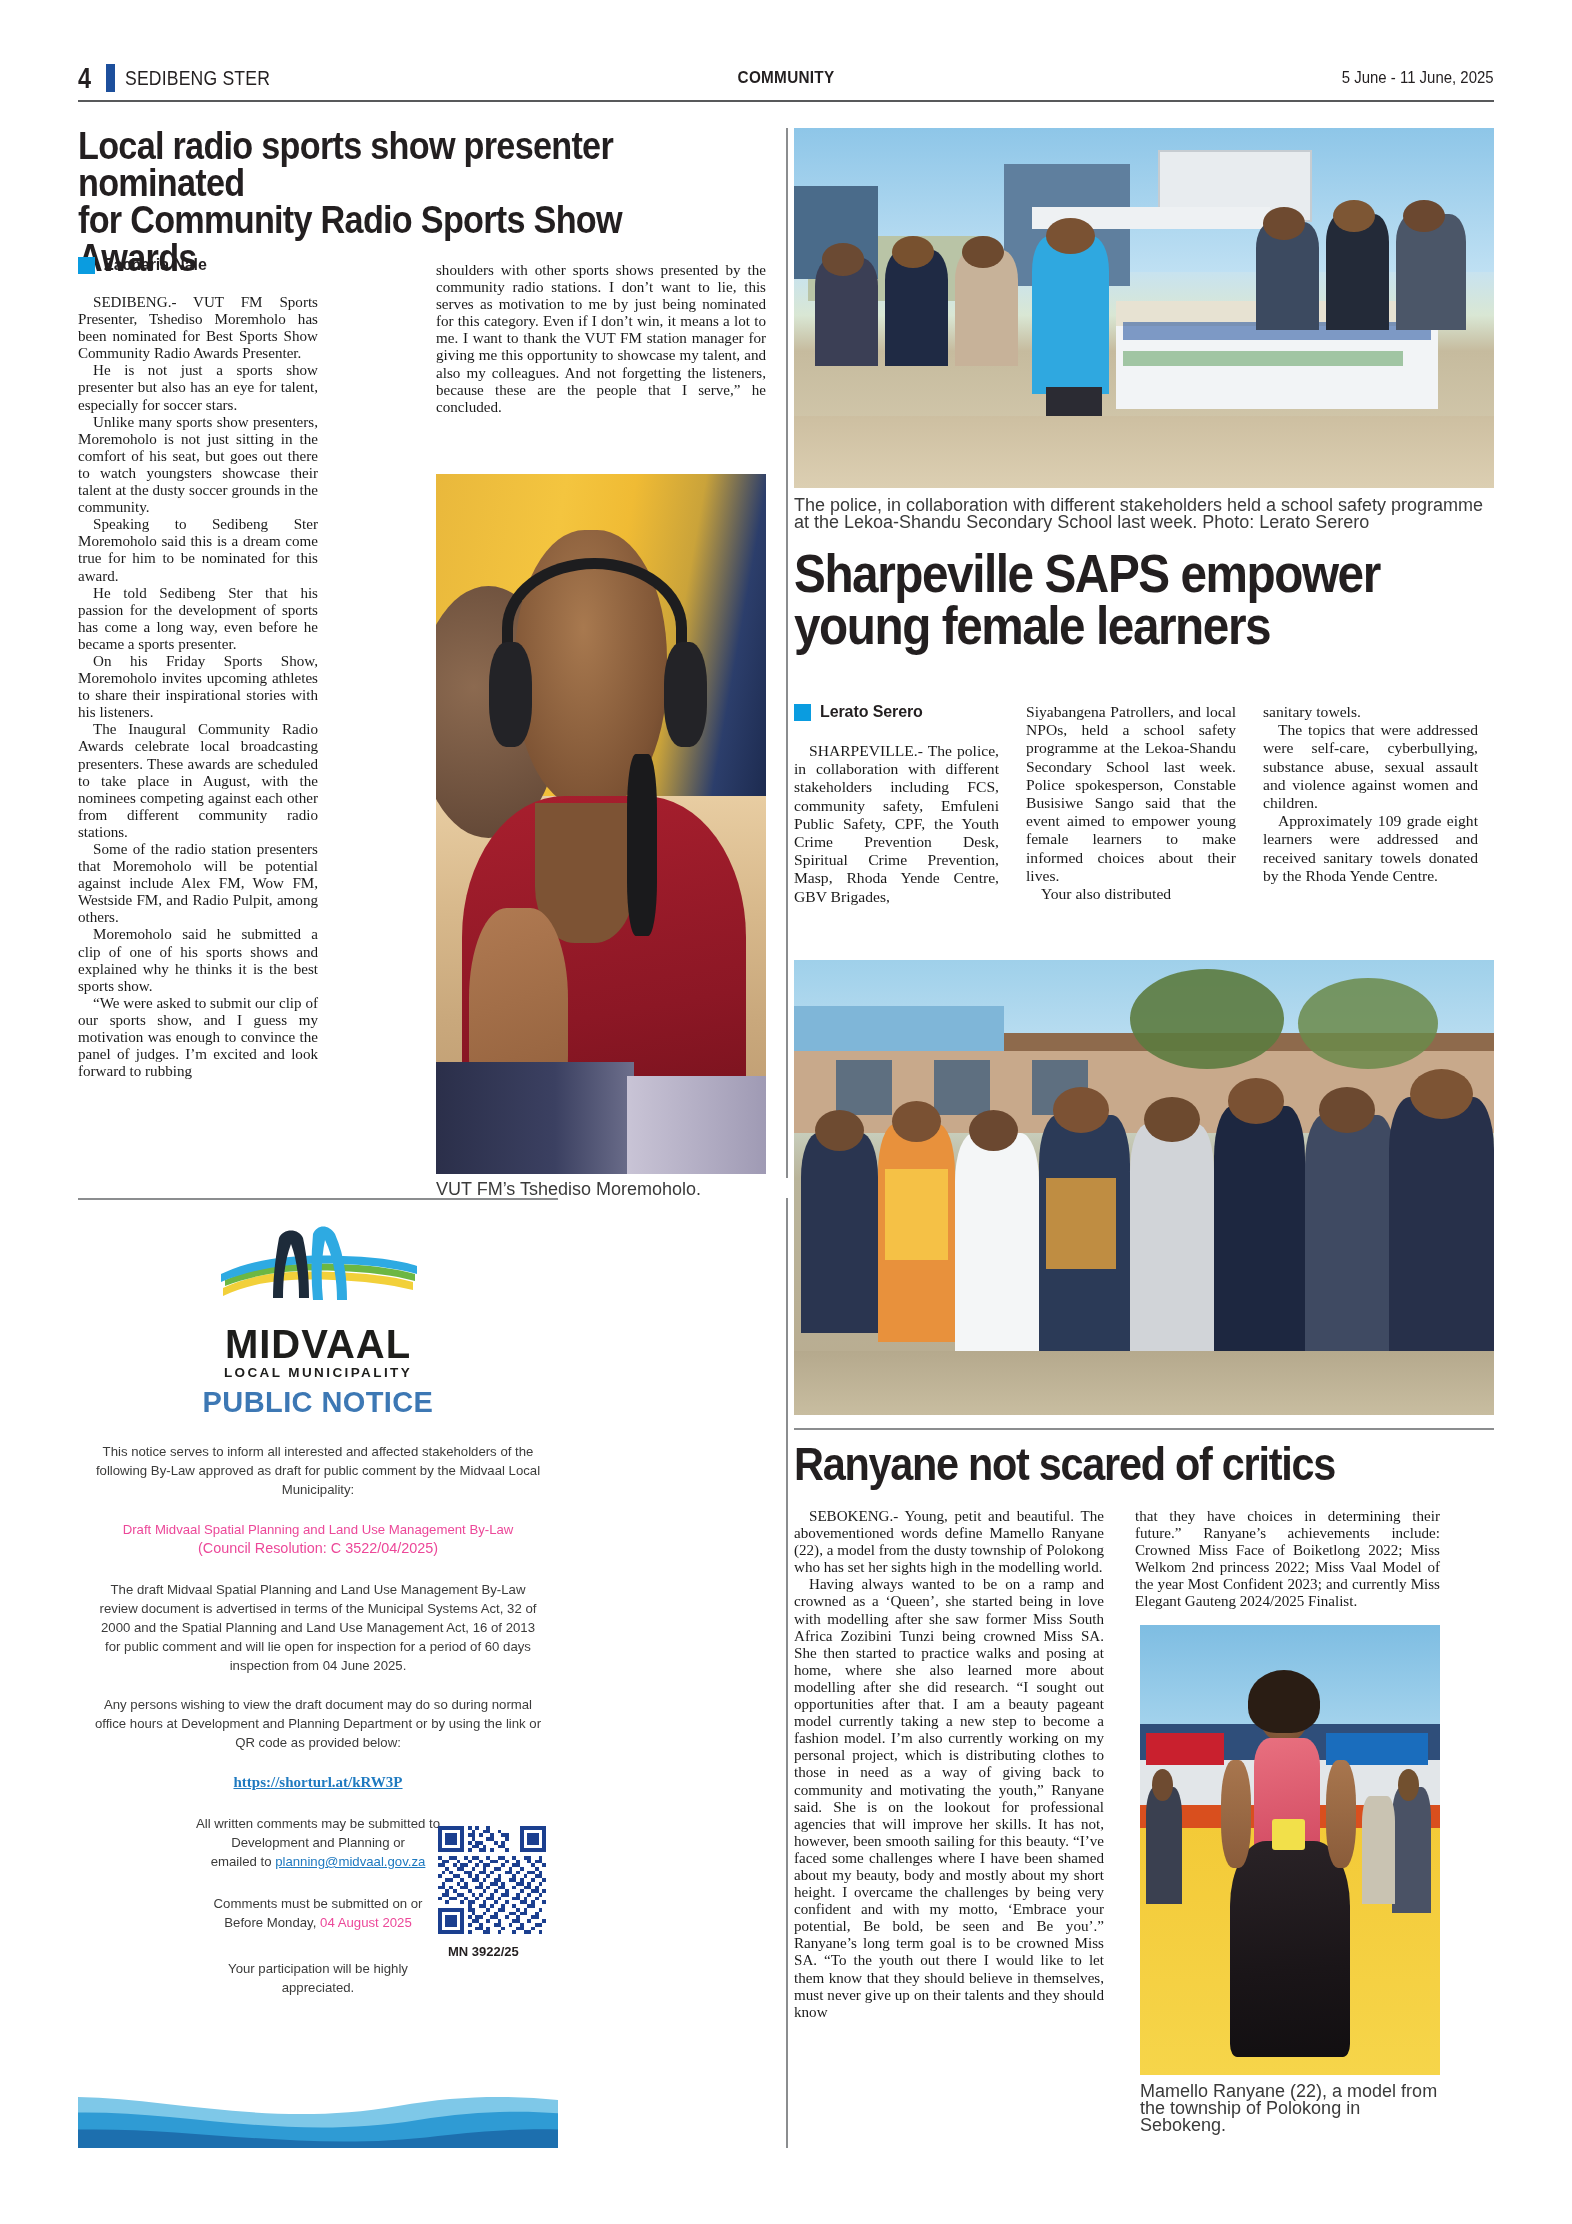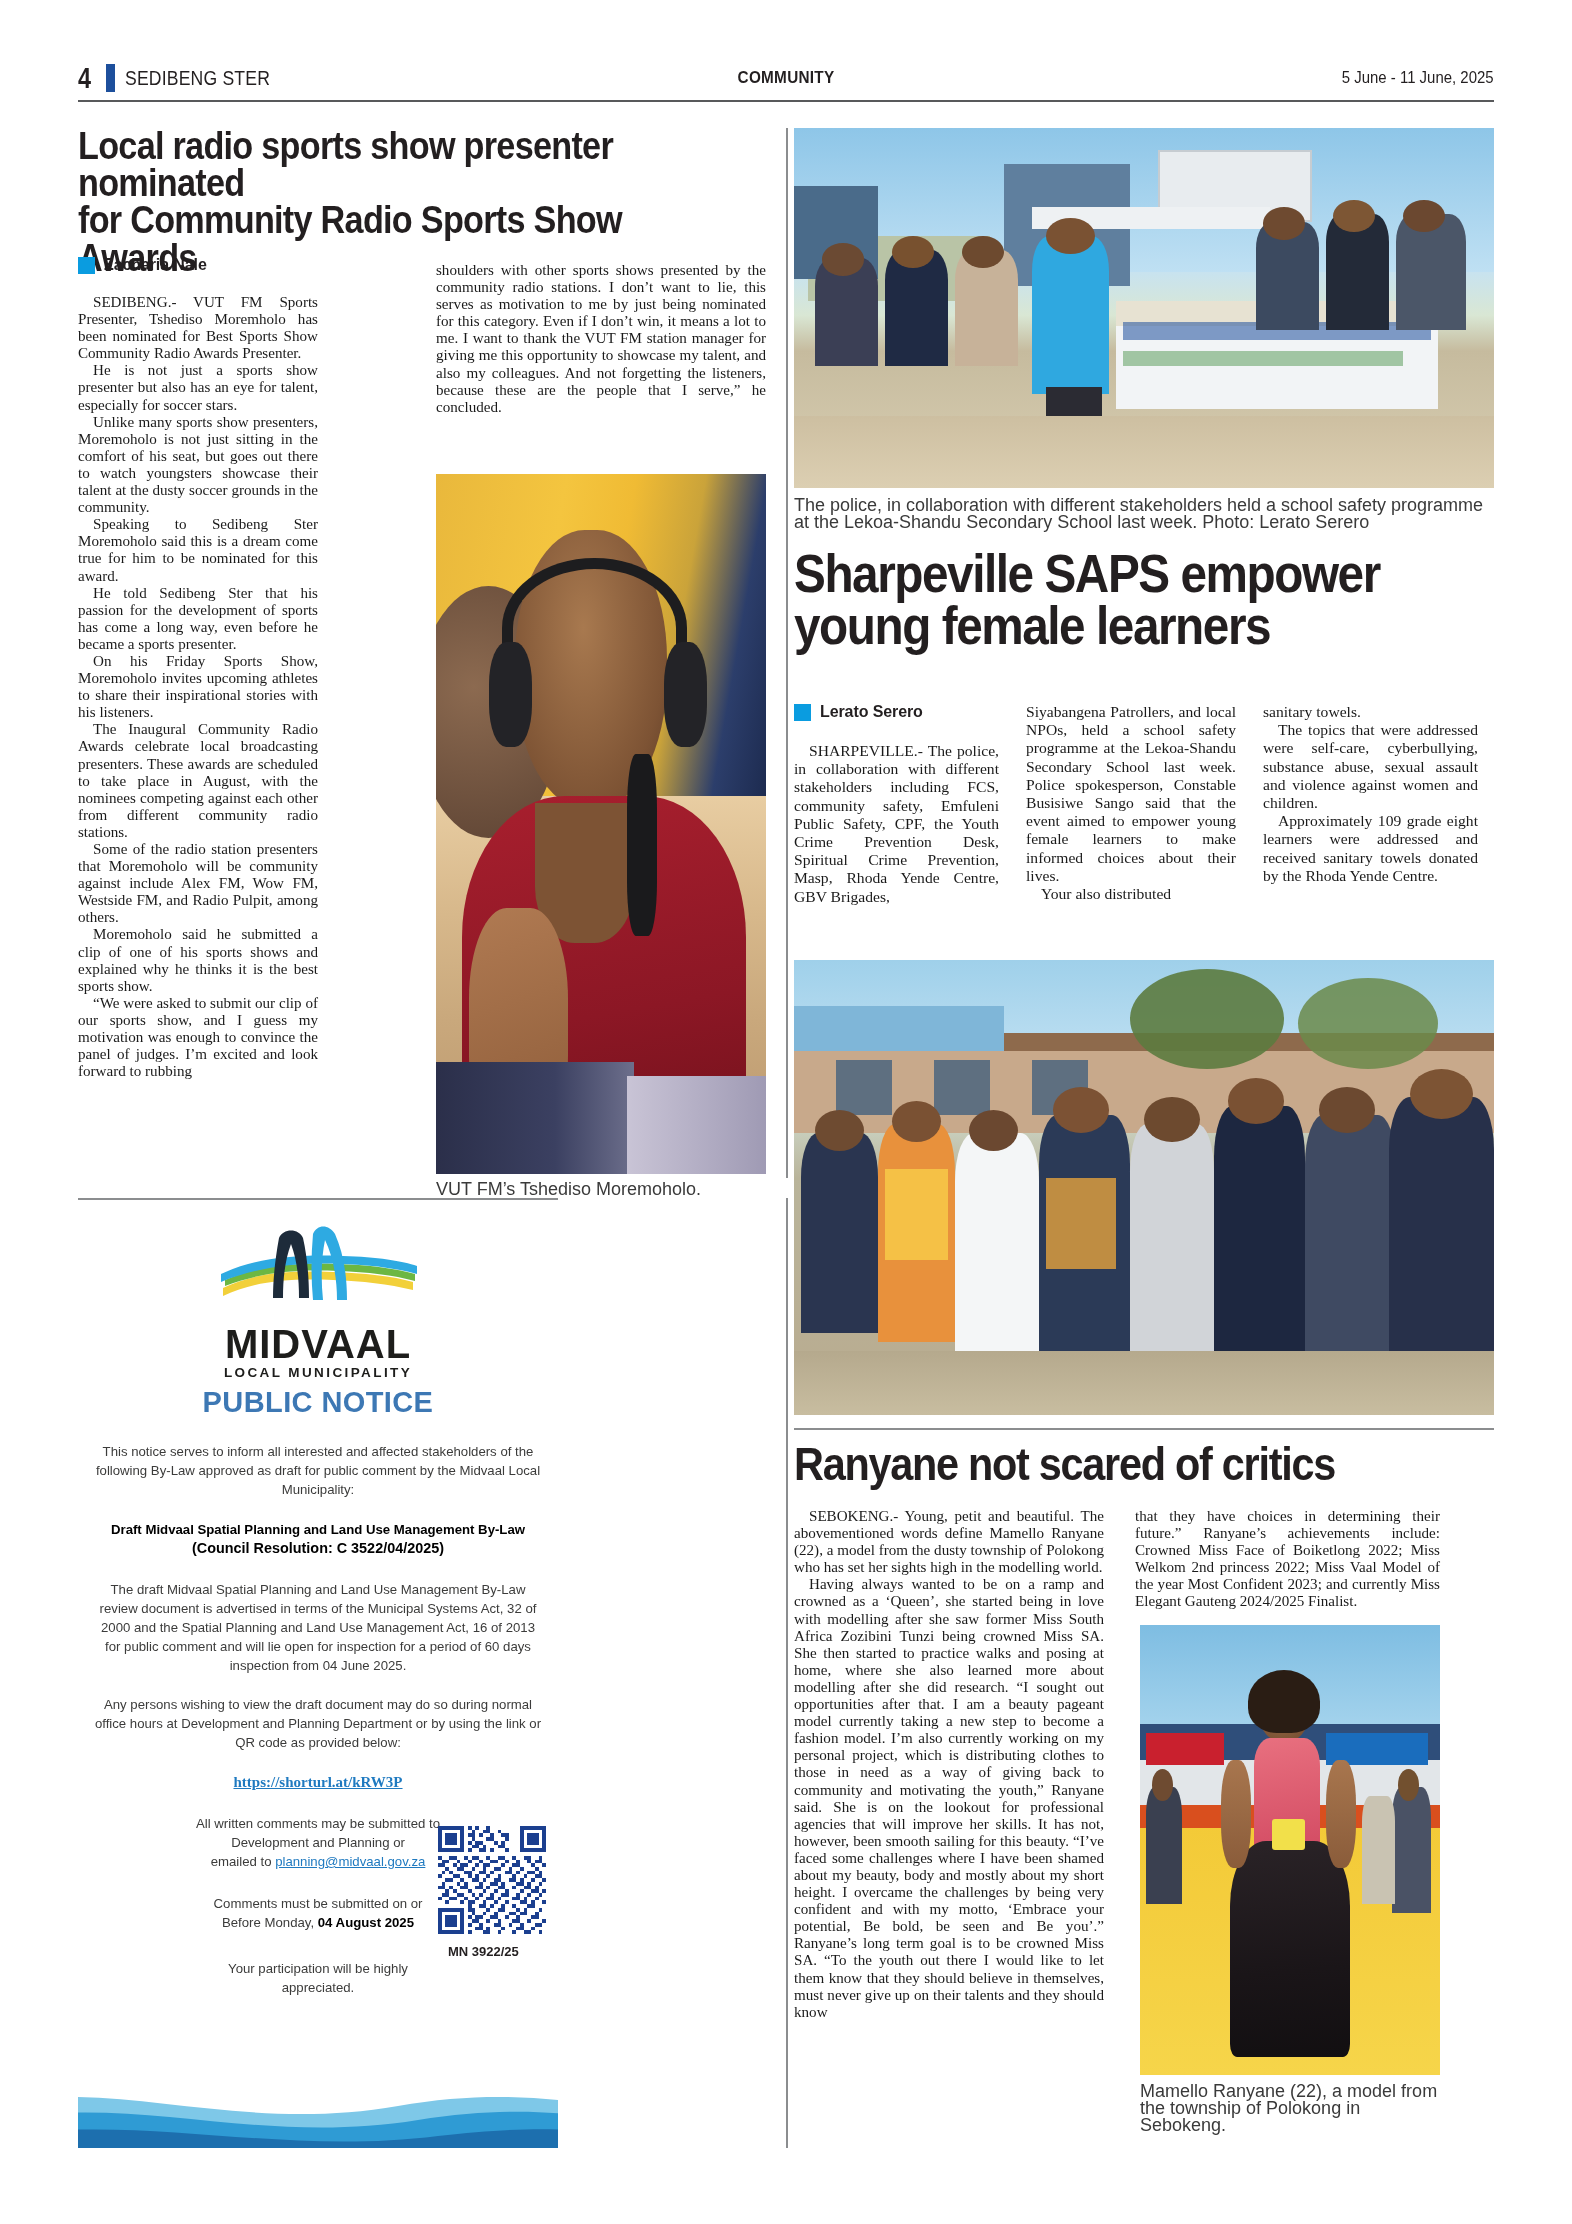--- a/index.html
+++ b/index.html
@@ -75,21 +75,21 @@
 
   
   .ad {
     position: absolute; left: 78px; top: 1208px; width: 480px; height: 940px;
     background: #fff; overflow: hidden;
   }
   .ad-text {
     font-family: "Liberation Sans", sans-serif;
     font-size: 13.2px; line-height: 19px; color: #3c3c3b; text-align: center;
   }
-  .ad-bold { font-weight: bold; color: #000000; }
+  .ad-bold { font-weight: normal; color: #ec4899; }
   .ad-link { color: #1f7ac0; text-decoration: underline; font-weight: bold; font-size: 15px; }
   .ad-mail { color: #1f7ac0; text-decoration: underline; }
   .public-notice-title {
     font-family: "Liberation Sans", sans-serif; font-weight: bold;
     font-size: 29px; color: #3d78b4; letter-spacing: .4px; text-align: center;
   }
   .qr { position: absolute; }
   .mn-ref {
     font-family: "Liberation Sans", sans-serif; font-weight: bold;
     font-size: 13px; color: #231f20;
@@ -120,21 +120,21 @@
   </div>
 
   <div class="body-col" style="position:absolute;left:78px;top:294px;width:240px;">
     <p>SEDIBENG.- VUT FM Sports Presenter, Tshediso Moremholo has been nominated for Best Sports Show Community Radio Awards Presenter.</p>
     <p>He is not just a sports show presenter but also has an eye for talent, especially for soccer stars.</p>
     <p>Unlike many sports show presenters, Moremoholo is not just sitting in the comfort of his seat, but goes out there to watch youngsters showcase their talent at the dusty soccer grounds in the community.</p>
     <p>Speaking to Sedibeng Ster Moremoholo said this is a dream come true for him to be nominated for this award.</p>
     <p>He told Sedibeng Ster that his passion for the development of sports has come a long way, even before he became a sports presenter.</p>
     <p>On his Friday Sports Show, Moremoholo invites upcoming athletes to share their inspirational stories with his listeners.</p>
     <p>The Inaugural Community Radio Awards celebrate local broadcasting presenters. These awards are scheduled to take place in August, with the nominees competing against each other from different community radio stations.</p>
-    <p>Some of the radio station presenters that Moremoholo will be community against include Alex FM, Wow FM, Westside FM, and Radio Pulpit, among others.</p>
+    <p>Some of the radio station presenters that Moremoholo will be potential against include Alex FM, Wow FM, Westside FM, and Radio Pulpit, among others.</p>
     <p>Moremoholo said he submitted a clip of one of his sports shows and explained why he thinks it is the best sports show.</p>
     <p>“We were asked to submit our clip of our sports show, and I guess my motivation was enough to convince the panel of judges. I’m excited and look forward to rubbing</p>
   </div>
 
   <div class="body-col" style="position:absolute;left:436px;top:262px;width:330px;">
     <p class="noind">shoulders with other sports shows presented by the community radio stations. I don’t want to lie, this serves as motivation to me by just being nominated for this category. Even if I don’t win, it means a lot to me. I want to thank the VUT FM station manager for giving me this opportunity to showcase my talent, and also my colleagues. And not forgetting the listeners, because these are the people that I serve,” he concluded.</p>
   </div>
 
   <div class="photo" style="left:436px;top:474px;width:330px;height:700px;">
     <div style="position:absolute;inset:0;background:

